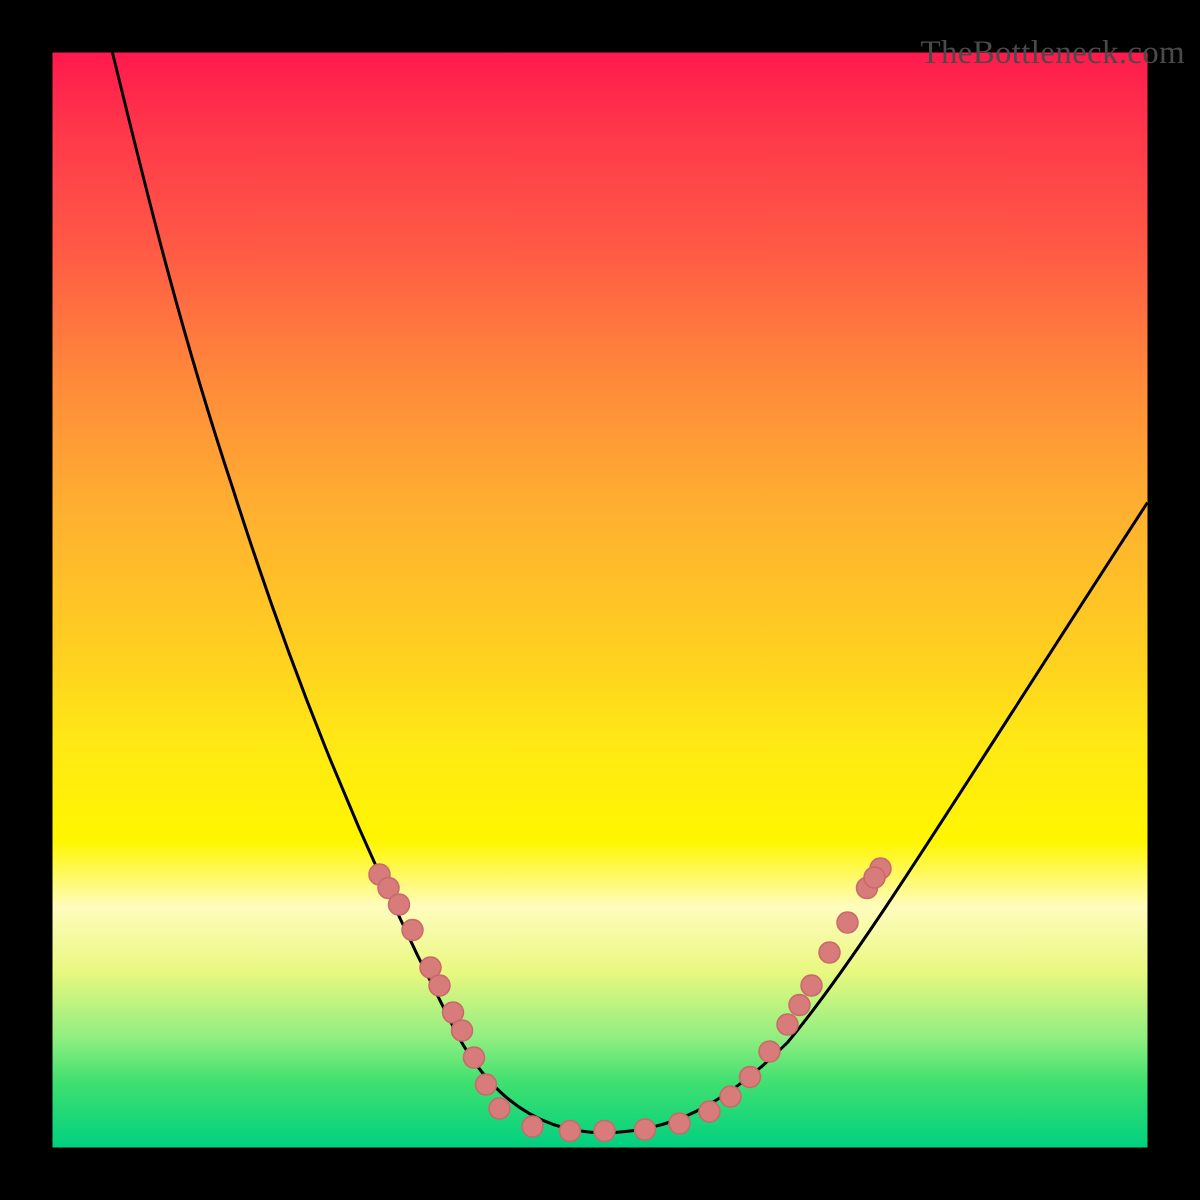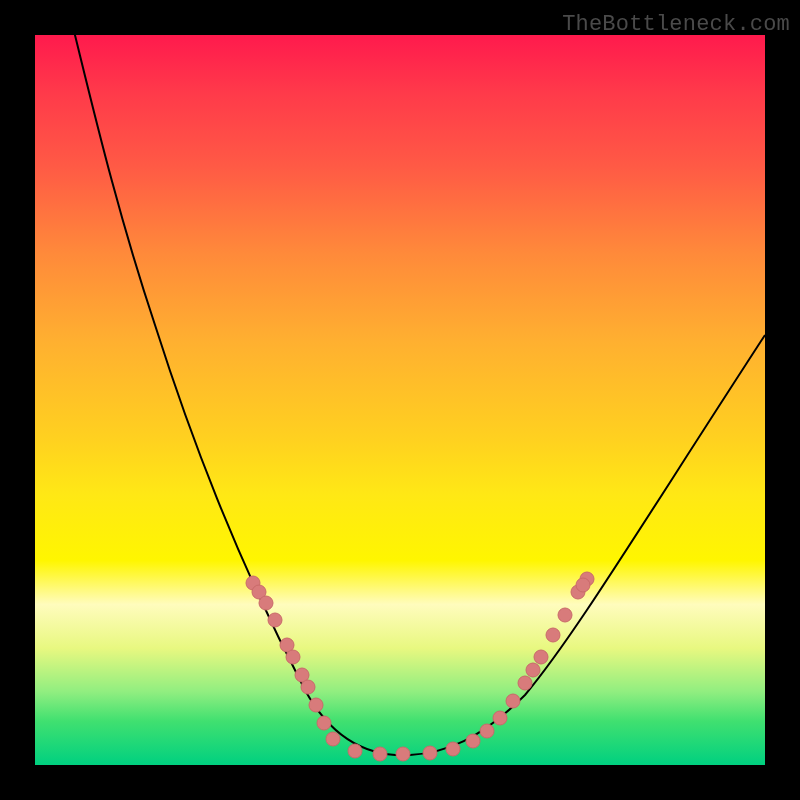--- a/index.html
+++ b/index.html
@@ -28,27 +28,27 @@
       #fff600 72%,
       #fffcbd 78%,
       #e8f880 84%,
       #90ee80 90%,
       #40e070 94%,
       #00d080 100%
     );
   }
   .watermark {
     position: absolute;
-    top: 12px;
+    top: 22px;
     right: 10px;
     color: #4a4a4a;
     font-size: 22px;
     font-weight: 500;
     letter-spacing: 0.2px;
-    font-family: Liberation Mono, monospace;
+    font-family: Liberation Serif, serif;
   }
   svg.overlay {
     position: absolute;
     left: 35px;
     top: 35px;
     width: 730px;
     height: 730px;
     overflow: visible;
   }
   .curve {

